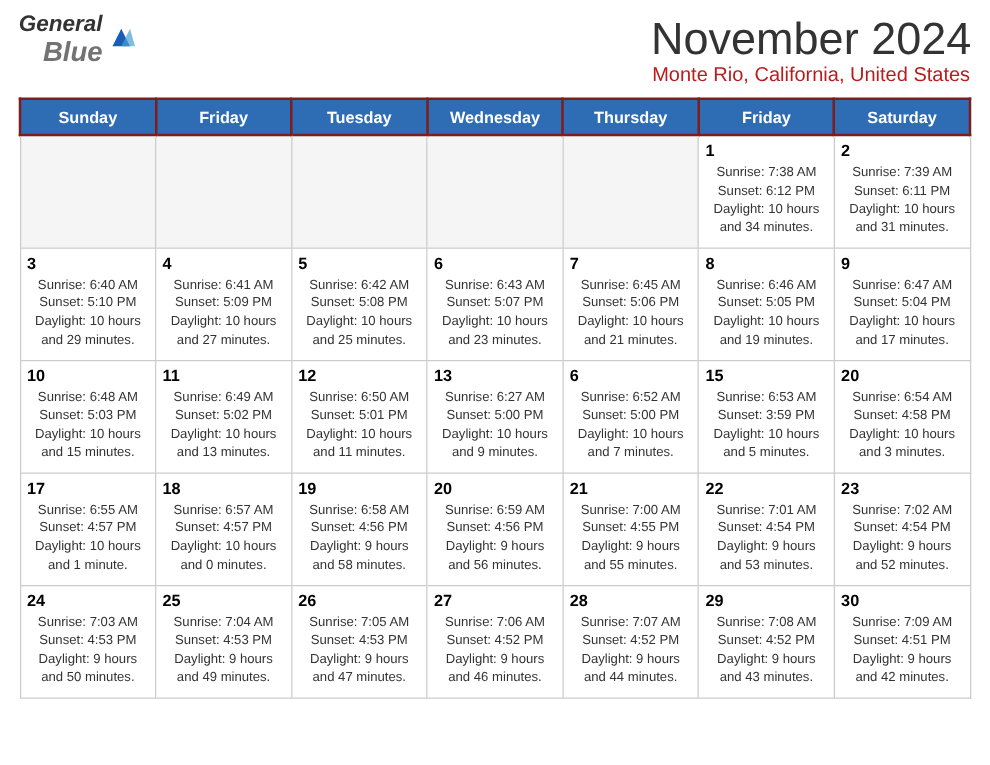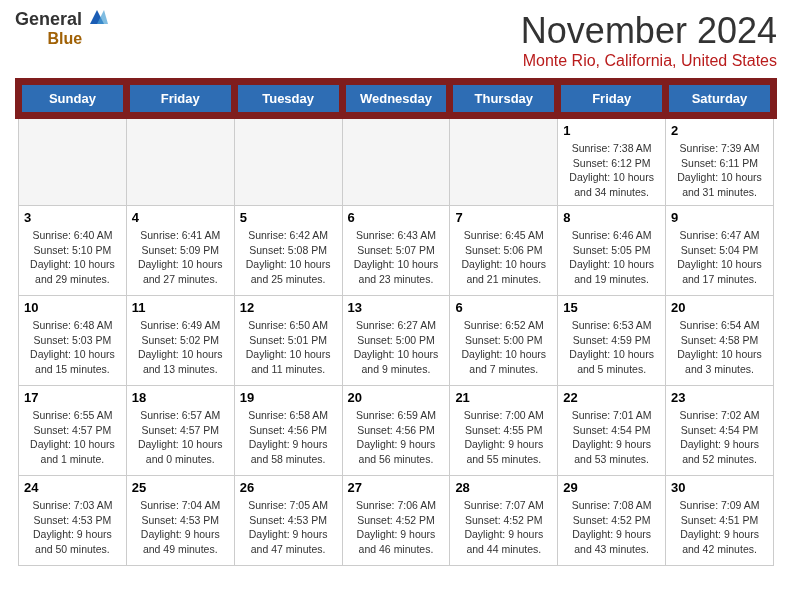--- a/index.html
+++ b/index.html
@@ -15,21 +15,21 @@
       justify-content: space-between;
       align-items: flex-start;
       margin-bottom: 8px;
     }
     .logo {
       display: flex;
       flex-direction: column;
       align-items: flex-start;
     }
     .title-section {
-      text-align: right;
+      text-align: center;
     }
     .month-title {
       font-size: 36px;
       font-weight: normal;
       color: #333;
     }
     .location-title {
       font-size: 16px;
       color: #b91c1c;
     }
@@ -37,21 +37,21 @@
       width: 100%;
       border-collapse: collapse;
       table-layout: fixed;
     }
     .calendar-table th {
       background-color: #2e6db4;
       color: #fff;
       padding: 6px 4px;
       font-size: 13px;
       font-weight: bold;
-      border: 7px solid #7f1d1d;
+      border: 2px solid #7f1d1d;
     }
     .calendar-table td {
       border: 1px solid #ccc;
       vertical-align: top;
       padding: 4px 5px;
       font-size: 11px;
       height: 90px;
       background: #fff;
     }
     .calendar-table td.empty {
@@ -68,24 +68,24 @@
       color: #333;
       line-height: 1.4;
       text-align: center;
     }
   </style>
 </head>
 <body>
 
 <div class="header-section">
   <div class="logo">
-    <div style="display:flex;gap:2px;">
+    <div style="display:flex;align-items:center;gap:2px;font-style:italic;">
       <div style="display:flex;flex-direction:column;align-items:flex-end;">
         <span style="font-size:18px;font-weight:bold;color:#333;line-height:1.1;">General</span>
-        <span style="font-size:16px;font-weight:bold;color:#a16207;line-height:1.1;">Blue</span>
+        <span style="font-size:22px;font-weight:bold;color:#737373;line-height:1.1;">Blue</span>
       </div>
       <svg width="22" height="22" viewBox="0 0 22 22" style="margin-left:2px;margin-top:-4px;">
         <polygon points="4,18 11,4 18,18" fill="#1a5db5"></polygon>
         <polygon points="11,18 18,4 22,18" fill="#4a9fd4" opacity="0.7"></polygon>
       </svg>
     </div>
   </div>
   <div class="title-section">
     <div class="month-title">November 2024</div>
     <div class="location-title">Monte Rio, California, United States</div>
@@ -209,21 +209,21 @@
         <td>
           <span class="day-number">6</span>
           <div class="day-info">Sunrise: 6:52 AM
 Sunset: 5:00 PM
 Daylight: 10 hours
 and 7 minutes.</div>
         </td>
         <td>
           <span class="day-number">15</span>
           <div class="day-info">Sunrise: 6:53 AM
-Sunset: 4:59 PM
+Sunset: 3:59 PM
 Daylight: 10 hours
 and 5 minutes.</div>
         </td>
         <td>
           <span class="day-number">20</span>
           <div class="day-info">Sunrise: 6:54 AM
 Sunset: 4:58 PM
 Daylight: 10 hours
 and 3 minutes.</div>
         </td>

